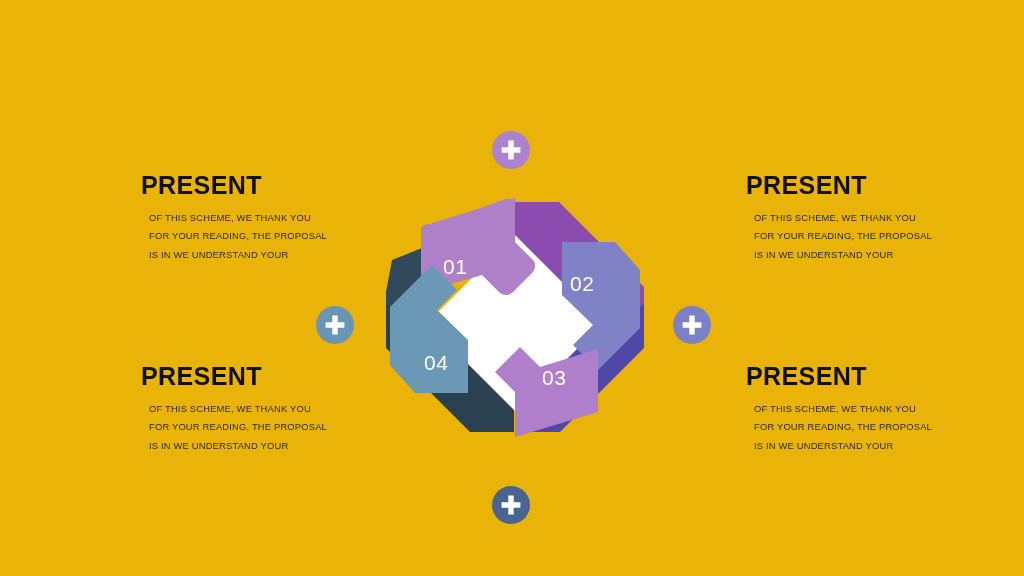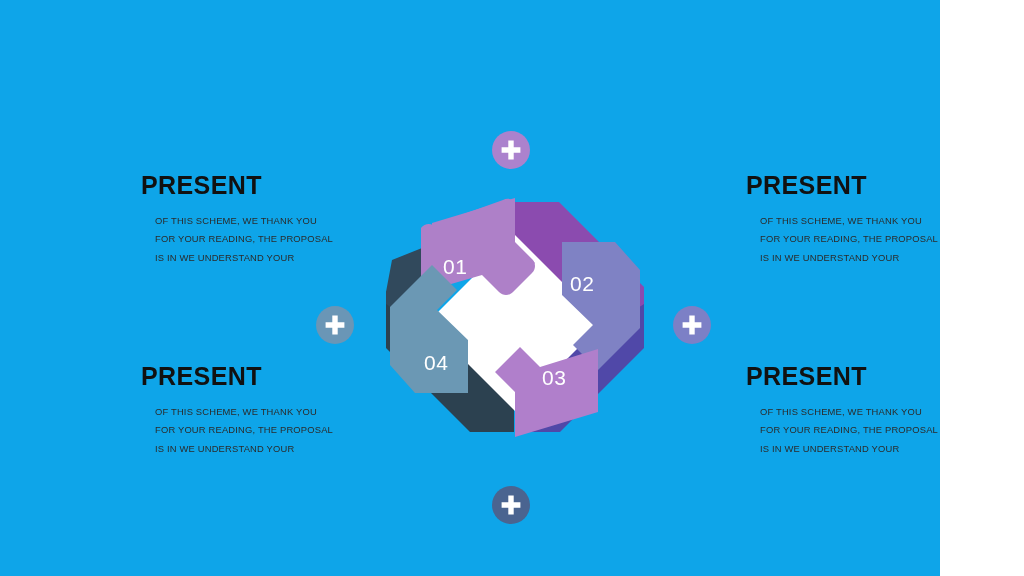--- a/index.html
+++ b/index.html
@@ -14,41 +14,41 @@
     height: 576px;
     position: relative;
     overflow: hidden;
     font-family: "Liberation Sans", sans-serif;
     -webkit-font-smoothing: antialiased;
   }
 
   #slide {
     position: absolute;
     inset: 0;
-    width: 940px;
+    width: 1024px;
     height: 576px;
-    background: #0ea5e9;
+    background: #eab308;
   }
 
   
   .text-block {
     position: absolute;
     width: 200px;
   }
   .text-block .heading {
     font-size: 25px;
     font-weight: bold;
     letter-spacing: 0.4px;
     color: #111111;
     margin: 0 0 11px 0;
     line-height: 1.0;
     white-space: nowrap;
   }
   .text-block .body-lines {
-    margin: 14px;
+    margin: 8px;
     padding: 0;
     list-style: none;
   }
   .text-block .body-lines li {
     font-size: 9.4px;
     letter-spacing: 0.18px;
     color: #2b2b2b;
     line-height: 18.3px;
     white-space: nowrap;
   }

